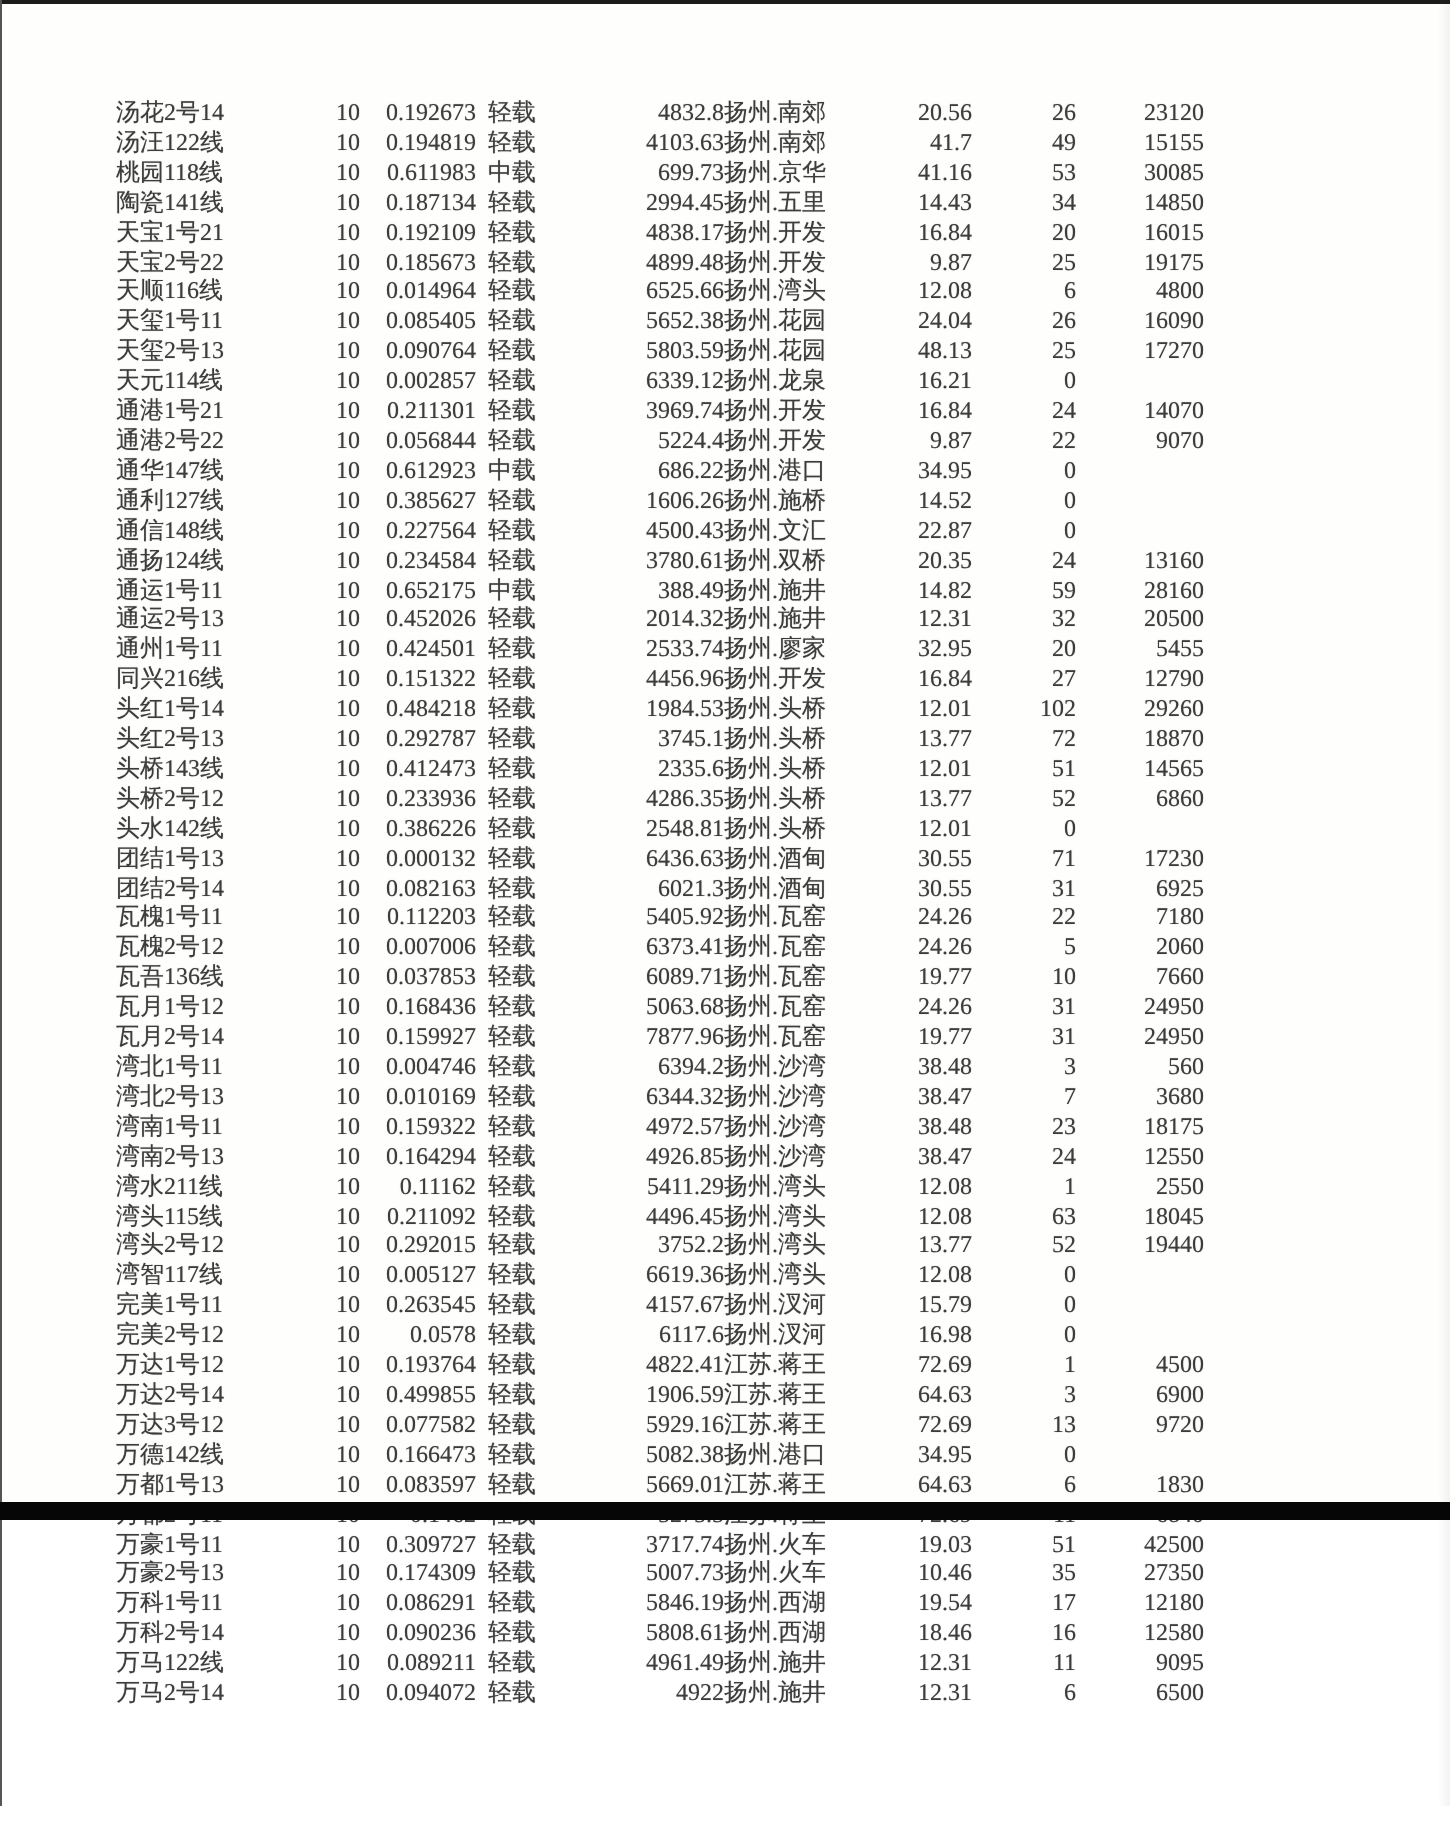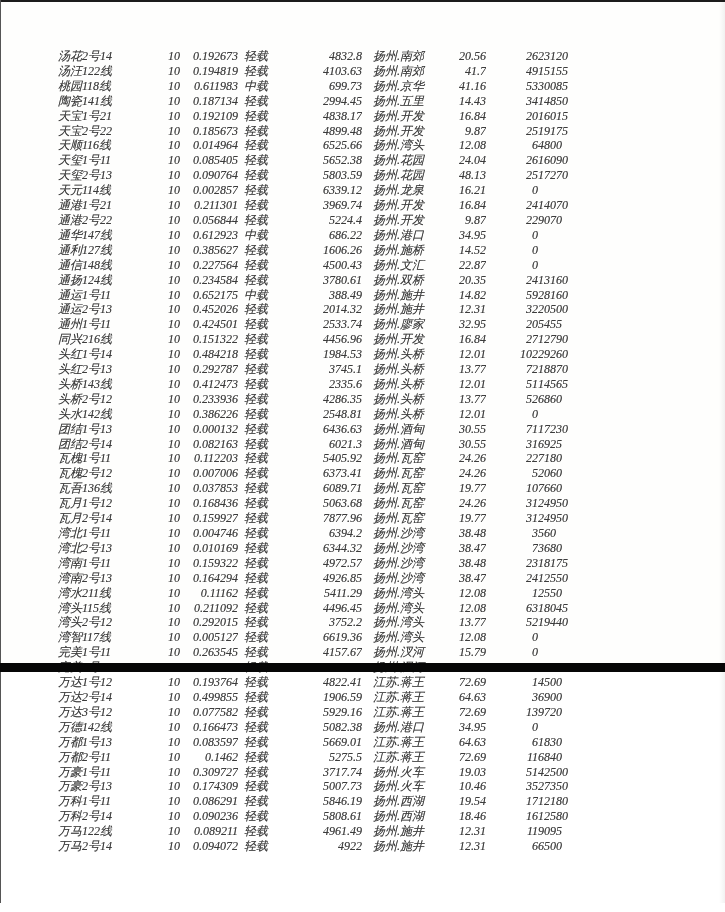--- a/index.html
+++ b/index.html
@@ -6,24 +6,23 @@
     margin: 0;
     padding: 0;
     width: 725px;
     height: 912px;
     overflow: hidden;
     background: #ffffff;
   }
   .page {
     position: relative;
     width: 725px;
-    height: 672px;
+    height: 760px;
     background: #fefefd;
     font-family: "Liberation Serif", "DejaVu Serif", serif;
-    font-style: italic;
   }
   .edge-top {
     position: absolute;
     top: 0; left: 0;
     width: 100%; height: 2px;
     background: #1c1c1c;
   }
   .edge-left {
     position: absolute;
     top: 0; left: 0;
@@ -60,24 +59,24 @@
     color: #3c3c3c;
     text-shadow: 0 0 0.5px rgba(70,70,70,0.55);
     white-space: nowrap;
   }
   .cell { overflow: hidden; }
   .c1 { text-align: left; }
   .c2 { text-align: right; }
   .c3 { text-align: right; }
   .c4 { text-align: left; padding-left: 6px; }
   .c5 { text-align: right; }
-  .c6 { text-align: left; padding-left: 11px; }
+  .c6 { text-align: left; padding-left: 0; }
   .c7 { text-align: right; }
   .c8 { text-align: right; }
-  .c9 { text-align: left; }
+  .c9 { text-align: right; }
 </style>
 </head>
 <body>
 
 <div class="page">
   <div class="edge-top"></div>
   <div class="edge-left"></div>
   <div class="edge-right"></div>
   <div class="table" id="table">
       <div class="row">

